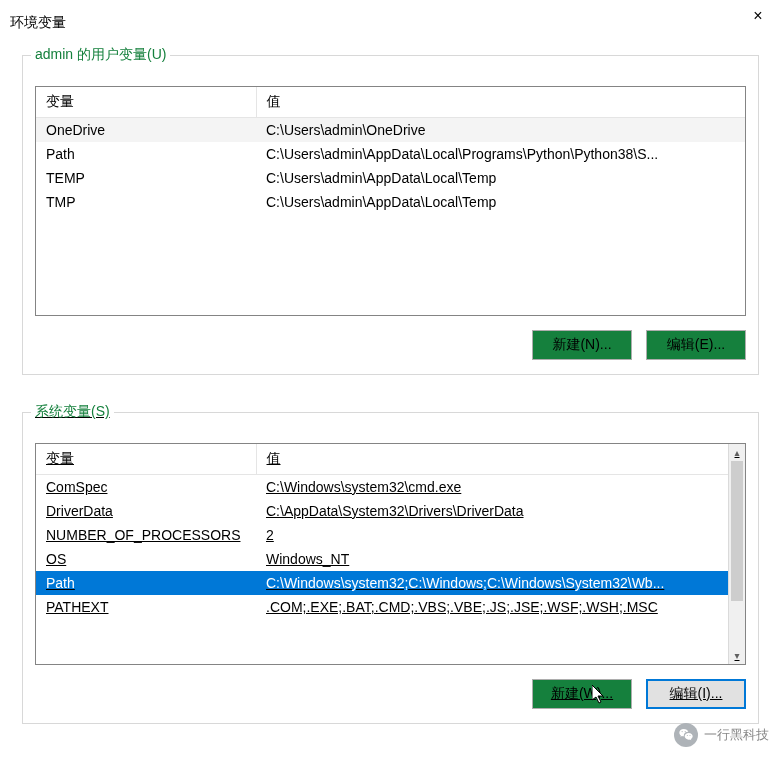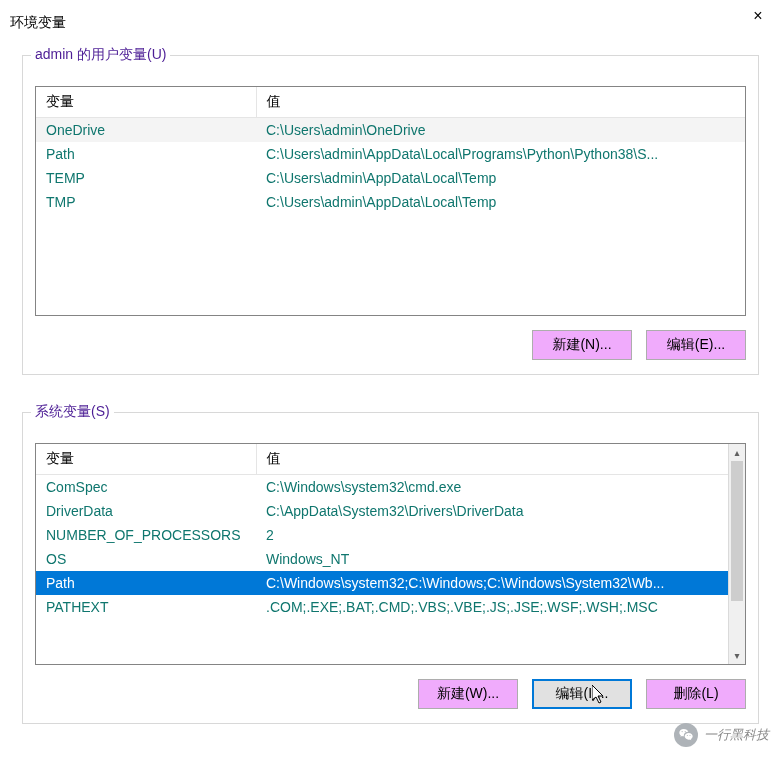--- a/index.html
+++ b/index.html
@@ -33,21 +33,21 @@
     }
     .dialog-body { padding: 14px 22px 10px 22px; }
     fieldset {
       border: 1px solid #d8d8d8;
       padding: 12px 12px 14px 12px;
       position: relative;
       margin-bottom: 28px;
     }
     legend {
       font-size: 14px;
-      color: #4c1d95;
+      color: #15803d;
       padding: 0 4px;
       margin-left: -4px;
     }
     .table-wrap {
       border: 1px solid #848484;
       background: #fff;
       position: relative;
       margin-top: 10px;
     }
     .user-table-wrap { height: 230px; }
@@ -93,42 +93,42 @@
       padding: 6px 10px;
       background: #ffffff;
       border-bottom: 1px solid #e5e5e5;
       border-right: 1px solid #e5e5e5;
       color: #000;
     }
     thead th:last-child { border-right: none; }
     tbody td {
       padding: 4px 10px;
       font-size: 14px;
-      color: #0f766e;
+      color: #000000;
       white-space: nowrap;
       overflow: hidden;
       text-overflow: ellipsis;
     }
     tr.row-alt td { background: #f4f4f4; }
     tr.row-selected td {
       background: #0078d7;
       color: #ffffff;
     }
     .col-var { width: 220px; }
     .button-row {
       display: flex;
       justify-content: flex-end;
       gap: 14px;
       margin-top: 14px;
     }
     .btn {
       min-width: 100px;
       height: 30px;
       border: 1px solid #adadad;
-      background: #f0abfc;
+      background: #15803d;
       font-size: 14px;
       font-family: inherit;
       cursor: pointer;
       padding: 0 12px;
     }
     .btn.focused { border: 2px solid #0078d7; background: #e1e1e1; padding: 0 11px; }
     .cursor {
       position: absolute;
       pointer-events: none;
       font-size: 18px;
@@ -136,21 +136,20 @@
     }
     .watermark {
       position: absolute;
       right: 12px;
       bottom: 14px;
       display: flex;
       align-items: center;
       gap: 6px;
       color: #888;
       font-size: 13px;
-      font-style: italic;
     }
     .watermark-icon {
       width: 24px; height: 24px;
       border-radius: 50%;
       background: #aeb3b8;
       display: flex; align-items: center; justify-content: center;
     }
     .watermark-icon svg { width: 16px; height: 16px; fill: #fff; }
   </style>
 </head>
@@ -200,21 +199,21 @@
           </tr>
         </tbody>
       </table>
     </div>
     <div class="button-row">
       <button class="btn">新建(N)...</button>
       <button class="btn">编辑(E)...</button>
     </div>
   </fieldset>
 
-  <fieldset style="margin-bottom:0;">
+  <fieldset style="margin-bottom:0;text-decoration:underline;">
     <legend>
       <span>系统变量(S)</span>
     </legend>
     <div class="table-wrap sys-table-wrap">
       <div class="sys-scroll-area">
         <table>
           <colgroup>
               <col class="col-var">
               <col>
             </colgroup>
@@ -256,21 +255,20 @@
         <div class="scroll-up">▴</div>
         <div class="scroll-track">
           <div class="scroll-thumb"></div>
         </div>
         <div class="scroll-down">▾</div>
       </div>
     </div>
     <div class="button-row" style="position:relative;">
       <button class="btn">新建(W)...</button>
       <button class="btn focused">编辑(I)...</button>
-      <button class="btn">删除(L)</button>
       <span class="cursor" style="right:140px; top:6px;">
         <svg width="14" height="20" viewBox="0 0 14 20">
             <path d="M0 0 L0 15 L4 12 L7 18 L9 17 L6 11 L11 11 Z" fill="#fff" stroke="#000" stroke-width="1"></path>
           </svg>
       </span>
     </div>
   </fieldset>
 
 </div>
 

